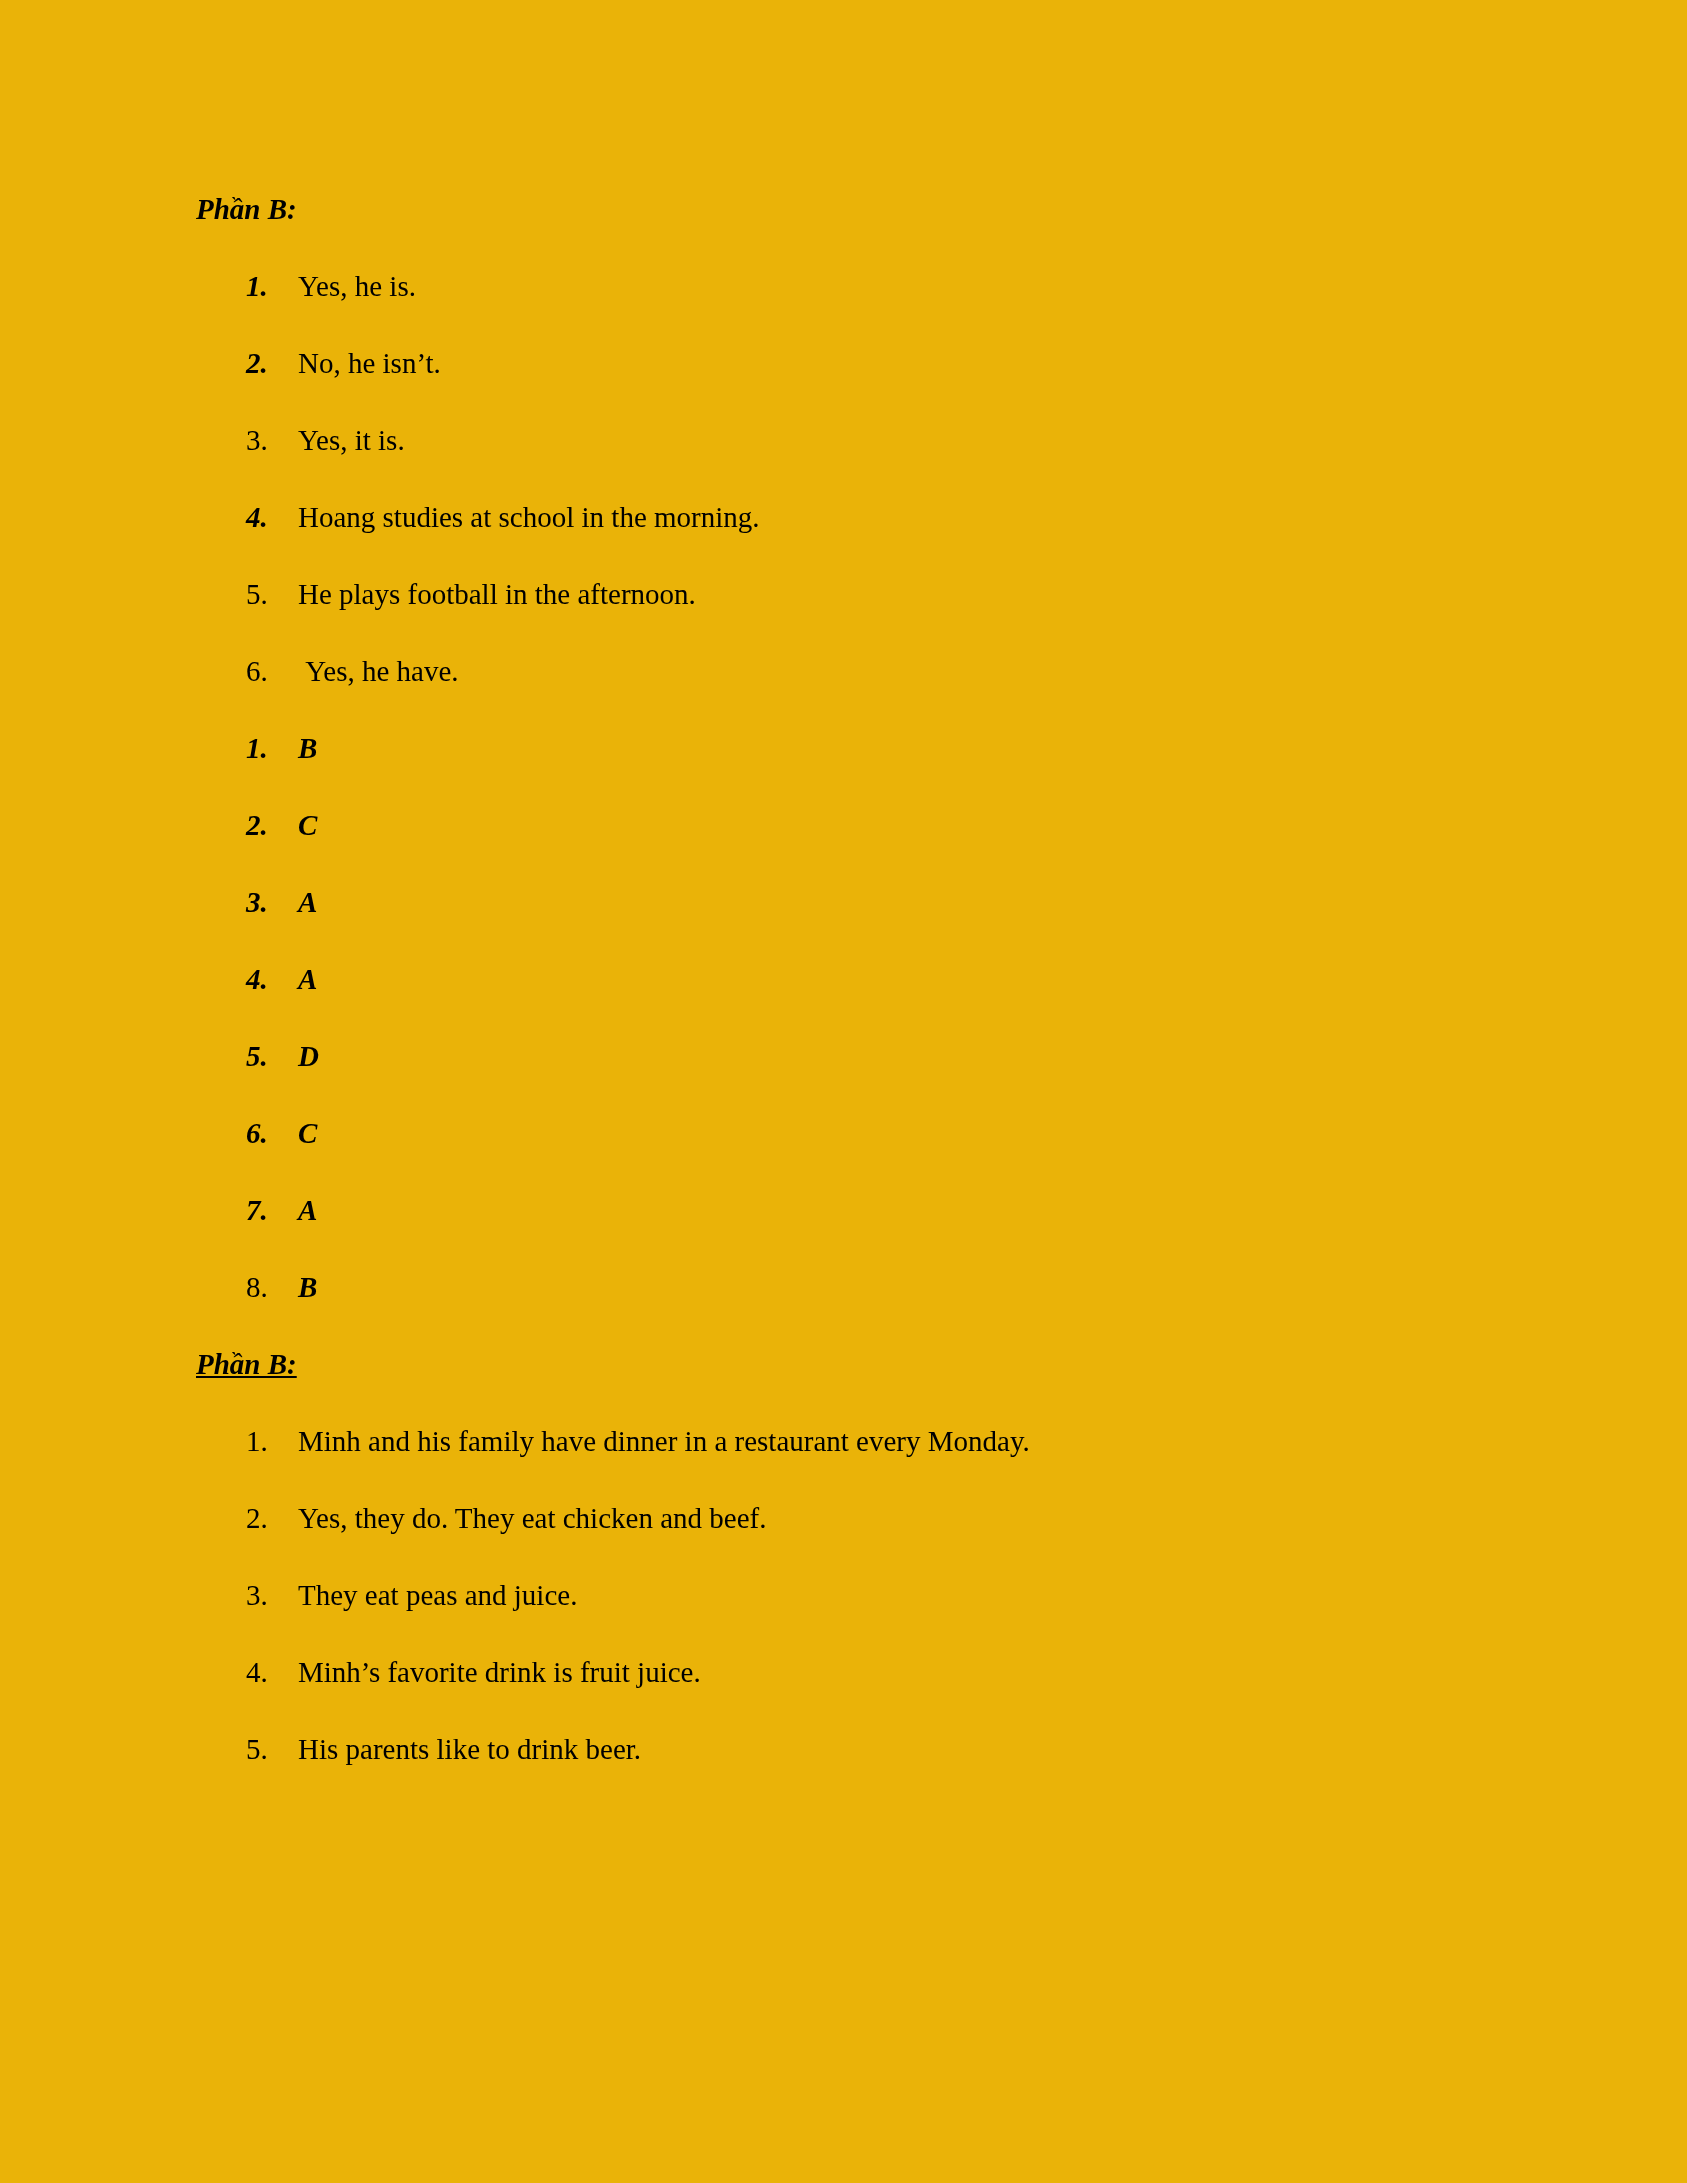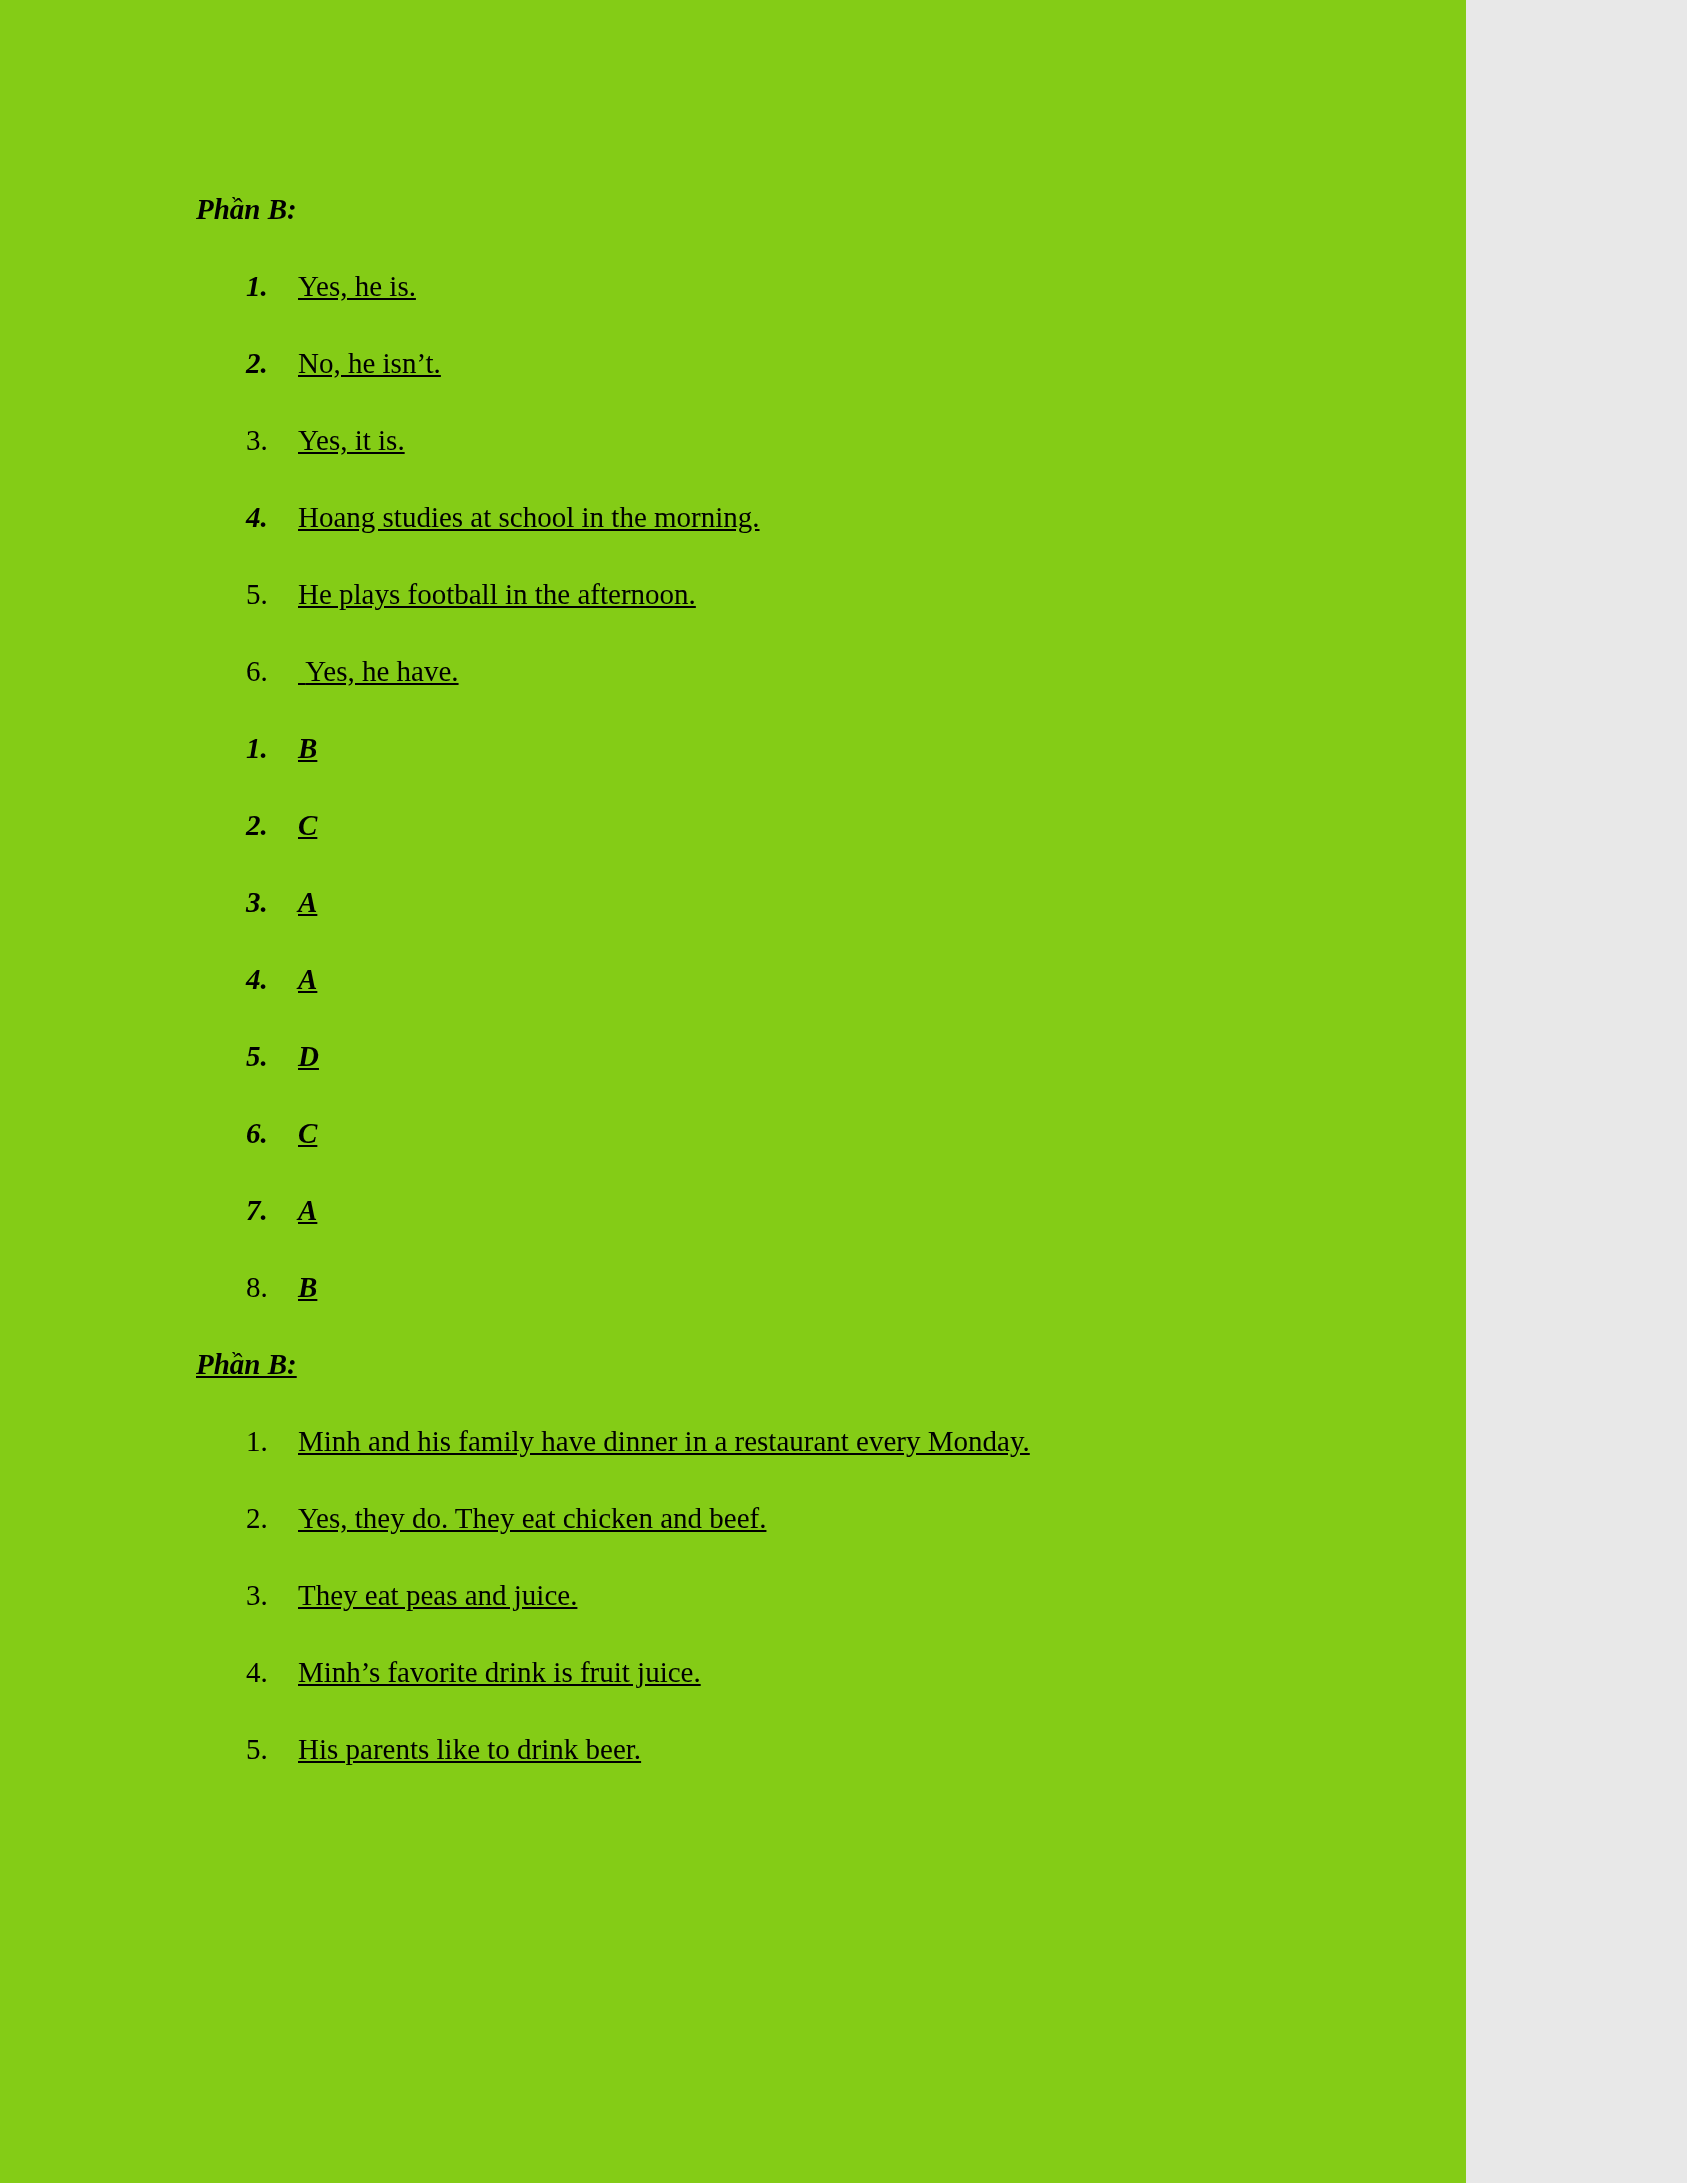--- a/index.html
+++ b/index.html
@@ -1,23 +1,23 @@
 <!DOCTYPE html>
 <html style="font-size:10.6px"><head>
 <meta charset="utf-8">
 <style>
   html, body {
     margin: 0;
     padding: 0;
     background: #e8e8e8;
   }
   .page {
-    width: 1466px;
+    width: 1687px;
     height: 2183px;
-    background: #84cc16;
+    background: #eab308;
     box-sizing: border-box;
     padding: 171px 146px 0 196px;
     font-family: "Liberation Serif", "DejaVu Serif", serif;
     color: #000000;
     overflow: hidden;
   }
   .line {
     font-size: 29px;
     line-height: 77px;
     white-space: pre-wrap;
@@ -34,21 +34,20 @@
     align-items: baseline;
   }
   .item .num {
     flex: 0 0 auto;
     margin-left: 50px;
     width: 52px;
     box-sizing: border-box;
   }
   .item .text {
     flex: 1 1 auto;
-    text-decoration: underline;
   }
   .bi {
     font-weight: bold;
     font-style: italic;
   }
 </style>
 </head>
 <body>
 
 <div class="page">

